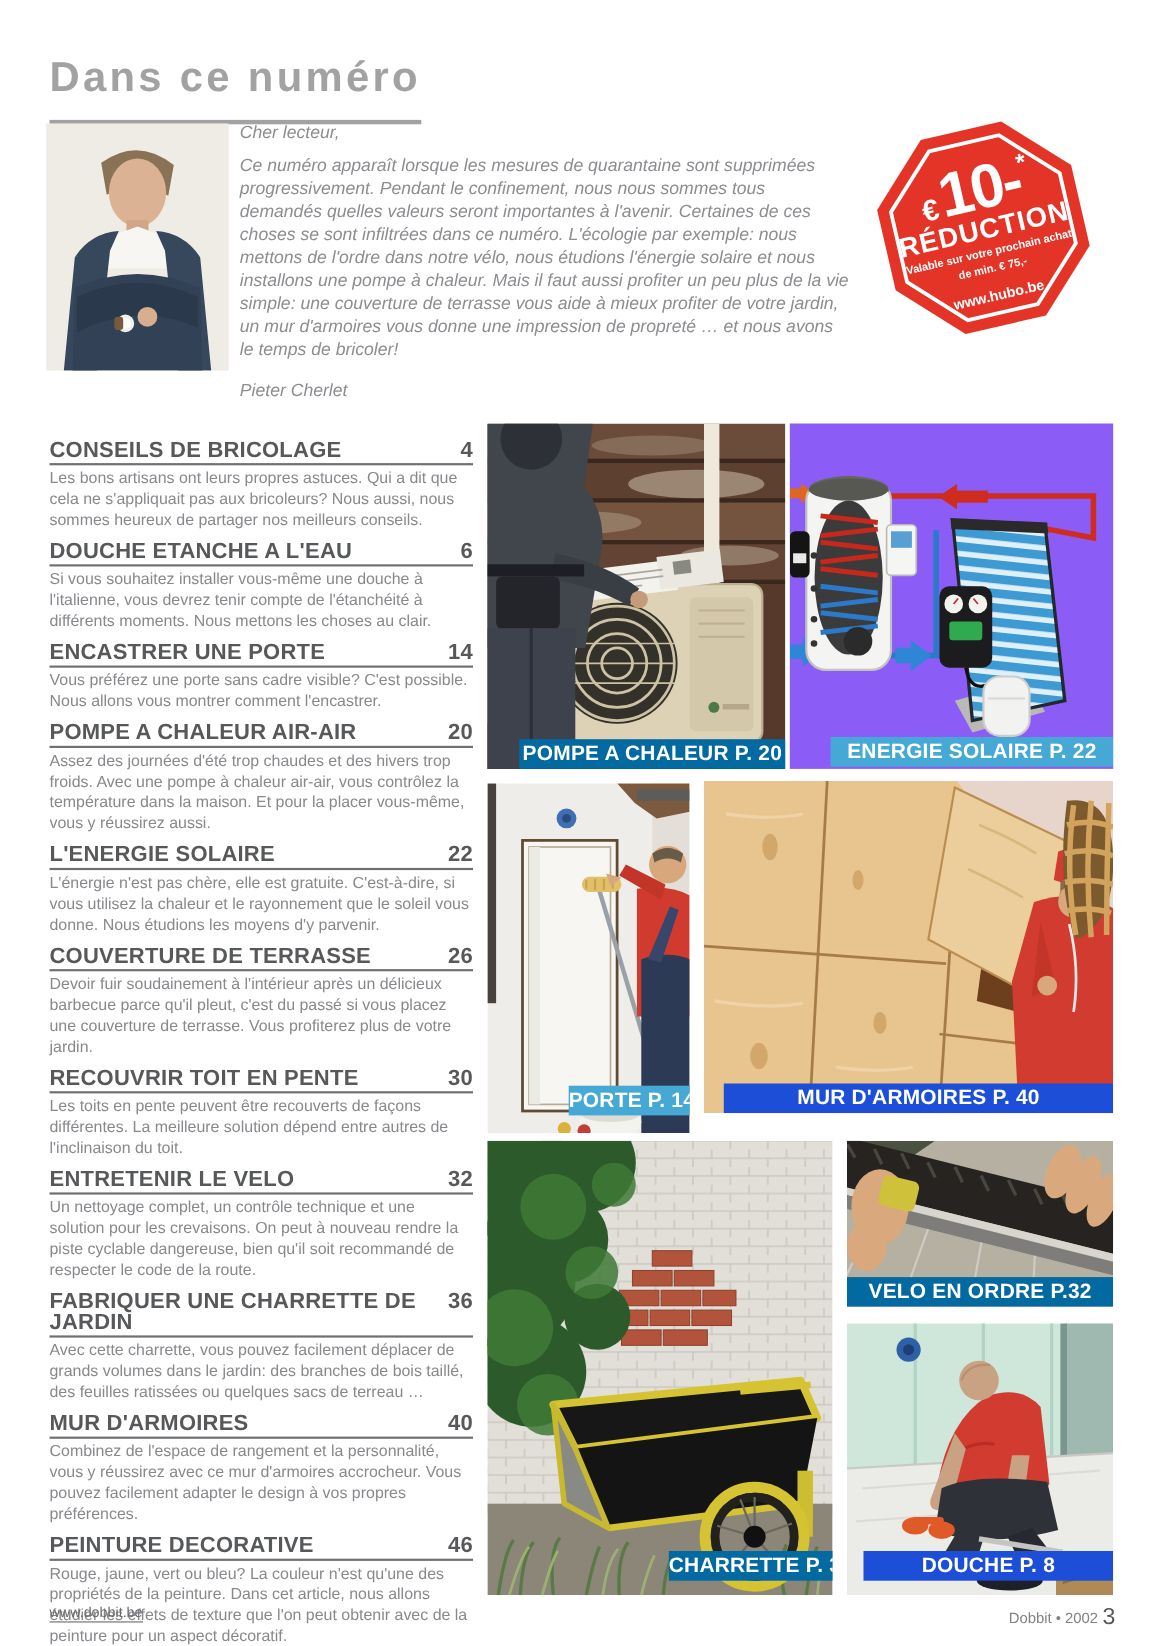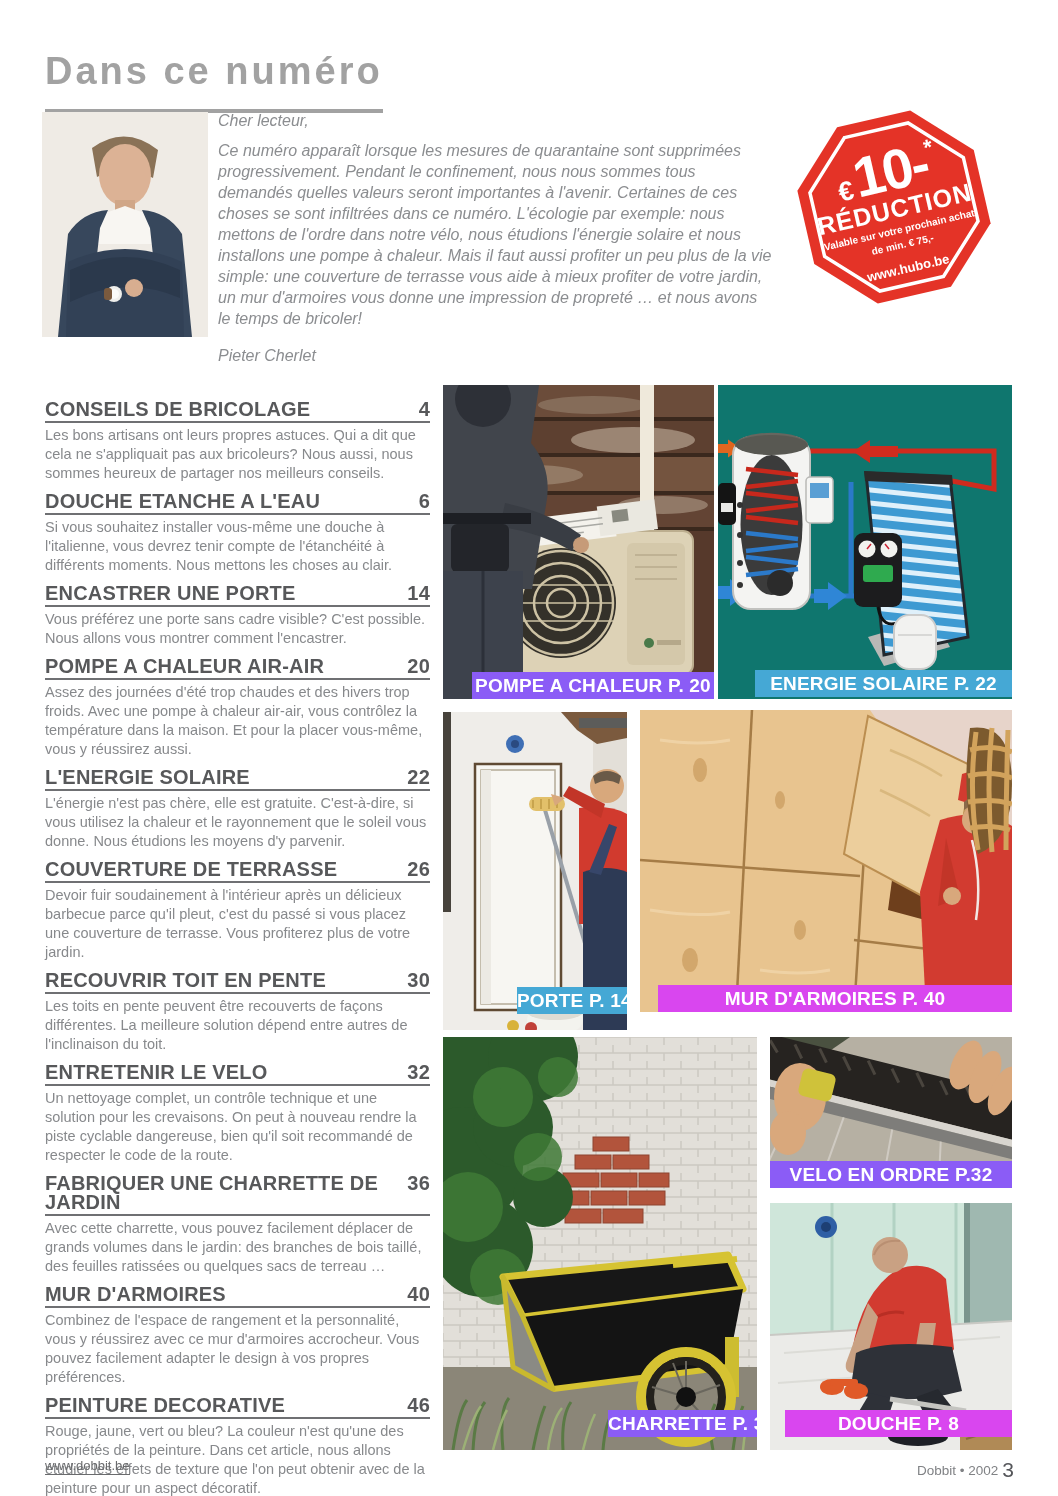--- a/index.html
+++ b/index.html
@@ -32,23 +32,23 @@
   .toc-head{display:flex;justify-content:space-between;align-items:baseline;
             border-bottom:2px solid #6f7073;padding-bottom:2px;color:#57585a;
             font-weight:bold;font-size:20px;line-height:19px;letter-spacing:0.2px;cursor:pointer;}
   .toc-desc{margin:3px 0 0 0;font-size:14.5px;line-height:19px;color:#87898c;}
   .toc-desc:empty{display:none;}
   
   .ph{position:absolute;overflow:hidden;}
   .ph svg{display:block;width:100%;height:100%;}
   .cap{position:absolute;height:27px;line-height:27px;font-weight:bold;font-size:19px;
        color:#fff;text-align:center;white-space:nowrap;letter-spacing:0.2px;}
-  .cap-red{background:#8b5cf6;}
+  .cap-red{background:#0369a1;}
   .cap-blue{background:#45a8d5;}
-  .cap-tan{background:#d946ef;}
+  .cap-tan{background:#1d4ed8;}
   
   .footer-site{position:absolute;left:45px;top:1458px;font-size:13px;color:#6a6b6d;
                border-bottom:1.5px solid #6a6b6d;padding-bottom:1px;cursor:pointer;}
   .footer-right{position:absolute;right:44px;top:1458px;display:flex;align-items:center;gap:4px;}
   .footer-issue{font-size:13.5px;color:#808285;}
   .footer-page{font-size:21px;color:#55565a;}
 </style>
 </head>
 <body>
 
@@ -235,21 +235,21 @@
         <circle cx="138" cy="160" r="8" fill="#c69b78"></circle>
         <rect x="0" y="128" width="88" height="11" fill="#1d1f24"></rect>
         <rect x="8" y="139" width="58" height="48" rx="6" fill="#23252a"></rect>
         <rect x="0" y="186" width="80" height="128" fill="#3d424c"></rect>
         <path d="M40,186 v128" stroke="#2c3039" stroke-width="3"></path>
       </g>
     </svg>
     <div class="cap cap-red" style="left:29px;right:0;bottom:0;">POMPE A CHALEUR P. 20</div>
   </div>
 
-  <div class="ph" style="left:718px;top:385px;width:294px;height:314px;background:#0f766e;">
+  <div class="ph" style="left:718px;top:385px;width:294px;height:314px;background:#8b5cf6;">
     <svg viewBox="0 0 294 314">
       <defs>
         <pattern id="tubes" width="13" height="13" patternUnits="userSpaceOnUse" patternTransform="rotate(96 0 0)">
           <rect width="13" height="13" fill="#dff0fa"></rect>
           <rect width="8" height="13" fill="#3e9ad2"></rect>
         </pattern>
       </defs>
       <path d="M58,66 H276 V104 L234,96" stroke="#cf2b1e" stroke-width="5" fill="none"></path>
       <g fill="#cf2b1e">
           <rect x="152" y="61" width="28" height="11"></rect>

